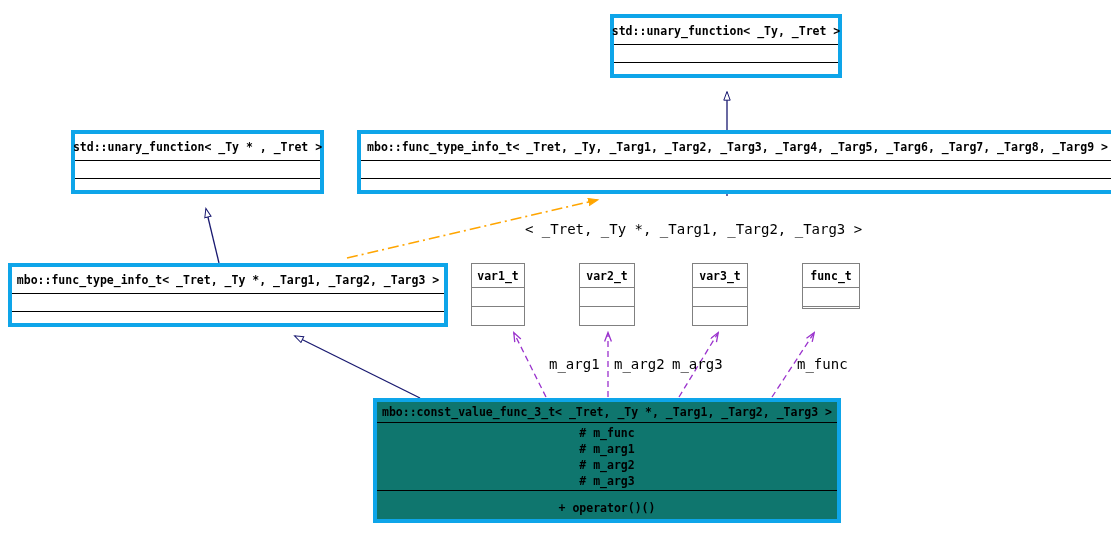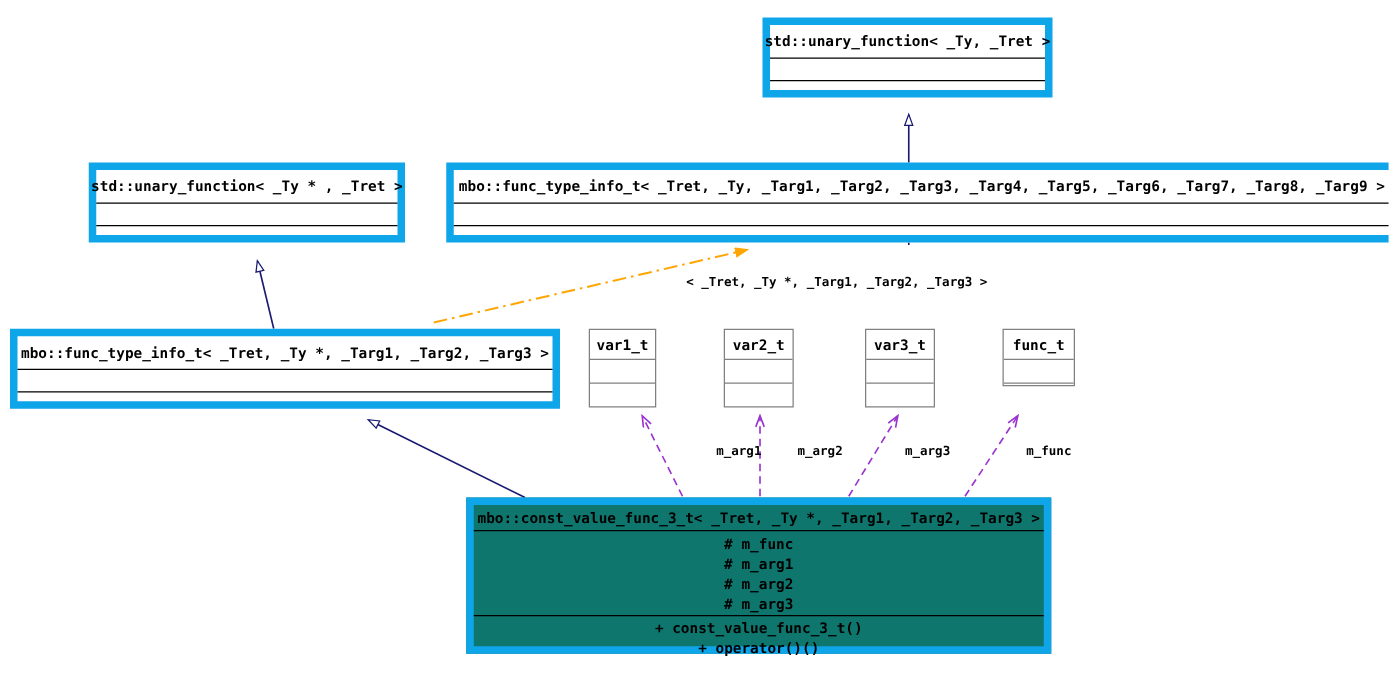--- a/index.html
+++ b/index.html
@@ -20,21 +20,21 @@
     left: 0;
     top: 0;
     width: 1111px;
     height: 543px;
     pointer-events: none;
   }
   .node {
     position: absolute;
     box-sizing: border-box;
     background: #ffffff;
-    border: 6px solid #0ea5e9;
+    border: 4px solid #0ea5e9;
   }
   .node.gray-border {
     border: 1px solid #808080;
   }
   .node.filled {
     background: #0f766e;
   }
   .compartment {
     box-sizing: border-box;
     display: flex;
@@ -60,25 +60,24 @@
     border-top: 1px solid #808080;
   }
   .member {
     line-height: 16px;
     white-space: nowrap;
     text-align: right;
   }
   .edge-label {
     position: absolute;
     font-family: "DejaVu Sans Mono", "Liberation Mono", monospace;
-    font-size: 10px;
-    font-weight: bold;
+    font-size: 14px;
+    font-weight: normal;
     color: #000000;
     white-space: nowrap;
-    margin-left: 24px;
   }
 </style>
 </head>
 <body>
 
 <div id="diagram">
 
   <svg class="edges" viewBox="0 0 1111 543" xmlns="http://www.w3.org/2000/svg">
     <defs>
       <marker id="hollow-tri" markerWidth="12" markerHeight="12" refX="9" refY="4" orient="auto" markerUnits="userSpaceOnUse">
@@ -175,28 +174,27 @@
 
   <div class="node filled" style="left:373px; top:398px; width:468px; height:125px;">
     <div class="compartment title" style="height:20px;">mbo::const_value_func_3_t&lt; _Tret, _Ty *, _Targ1, _Targ2, _Targ3 &gt;</div>
     <div class="compartment body" style="height:68px;">
       <div class="member"># m_func</div>
       <div class="member"># m_arg1</div>
       <div class="member"># m_arg2</div>
       <div class="member"># m_arg3</div>
     </div>
     <div class="compartment body" style="height:35px;">
-      <div class="member">+ const_value_func_3_t()</div>
       <div class="member">+ operator()()</div>
     </div>
   </div>
 
   <div class="edge-label" style="left:525px; top:221px;">&lt; _Tret, _Ty *, _Targ1, _Targ2, _Targ3 &gt;</div>
 
   <div class="edge-label" style="left:549px; top:356px;">m_arg1</div>
 
   <div class="edge-label" style="left:614px; top:356px;">m_arg2</div>
 
-  <div class="edge-label" style="left:700px; top:356px;">m_arg3</div>
+  <div class="edge-label" style="left:672px; top:356px;">m_arg3</div>
 
   <div class="edge-label" style="left:797px; top:356px;">m_func</div>
 
 </div>
 
 </body></html>

